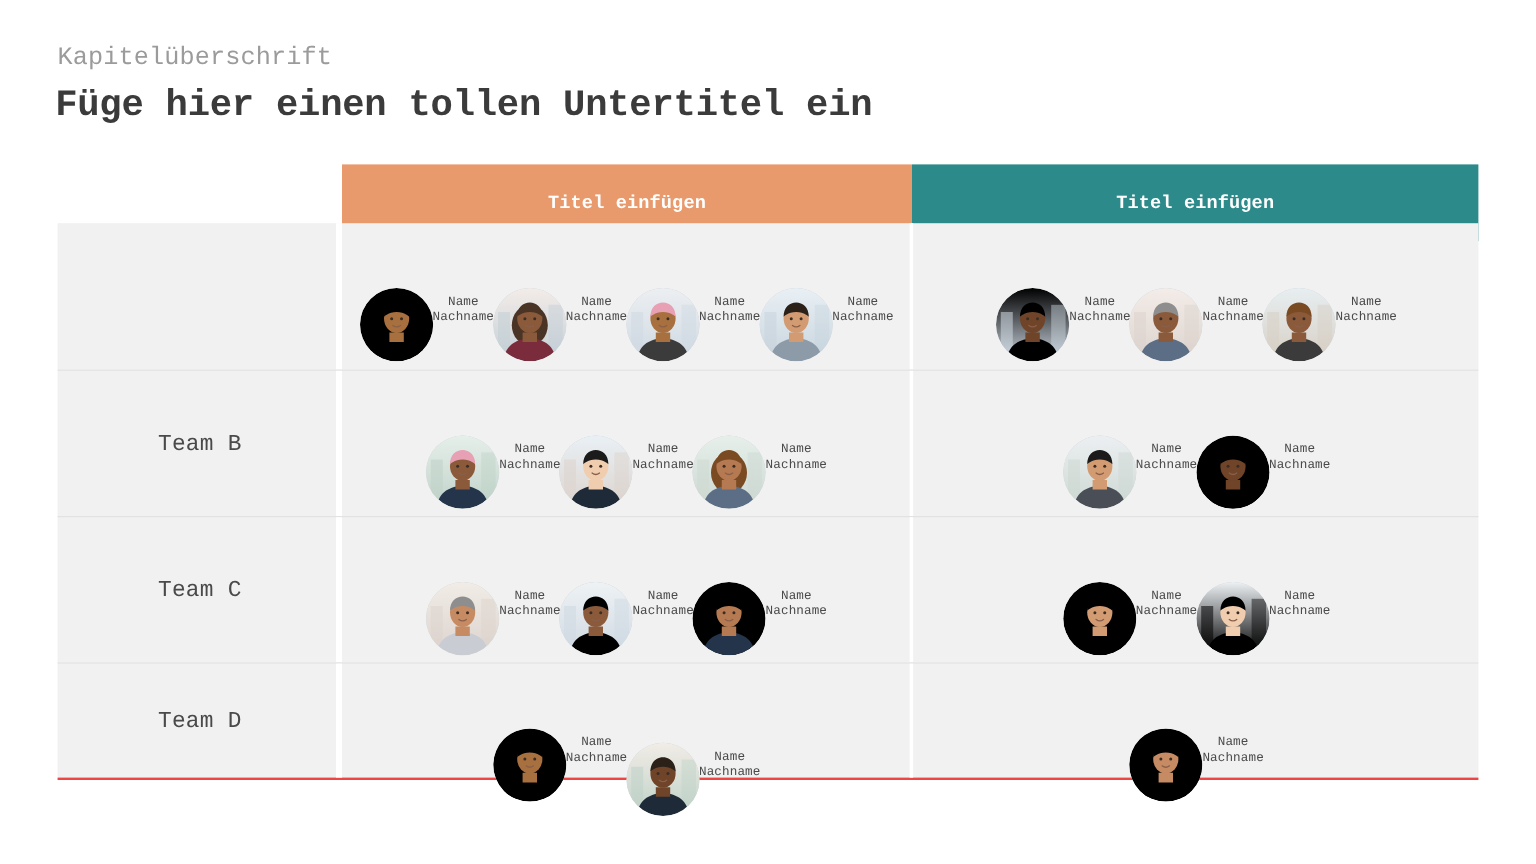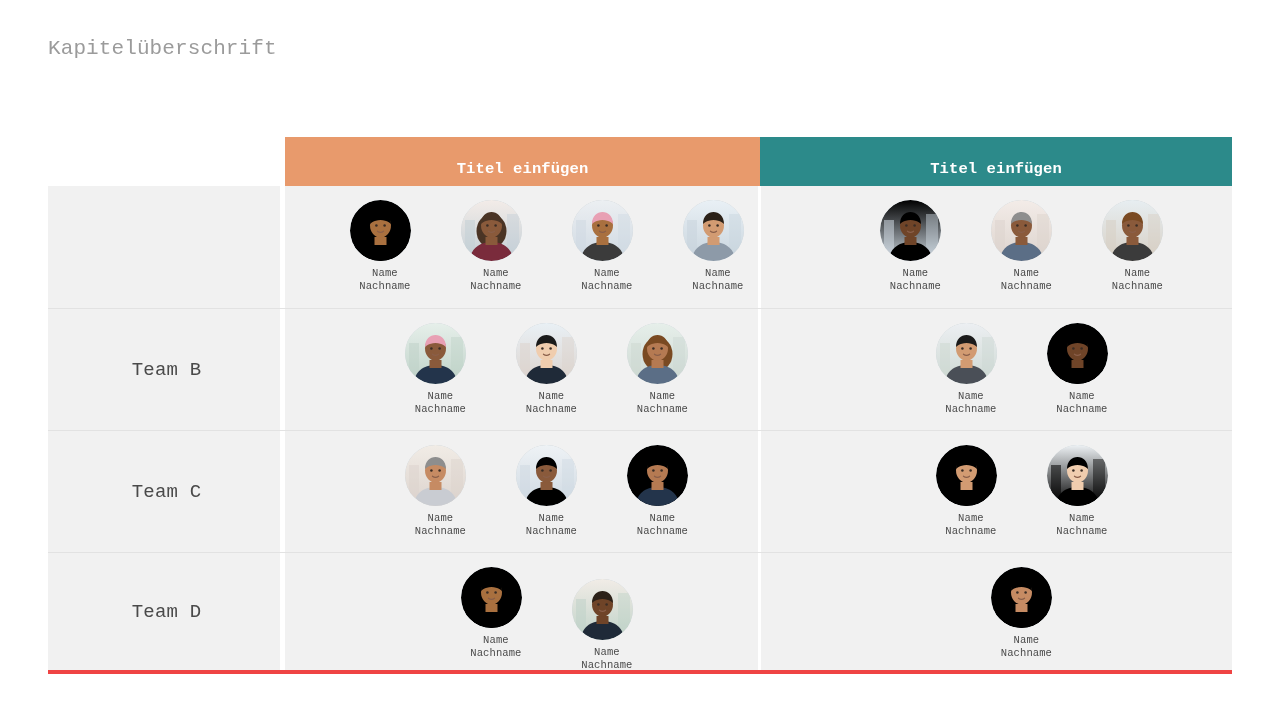--- a/index.html
+++ b/index.html
@@ -42,21 +42,21 @@
 
   
   .row {
     position: absolute; left: 0; width: 1184px;
     background: #F1F1F1;
     border-top: 1px solid #E2E2E2;
   }
   .row.r0 { top: 64px;  height: 122px; border-top: none; }
   .row.r1 { top: 186px; height: 122px; }
   .row.r2 { top: 308px; height: 122px; }
-  .row.r3 { top: 430px; height: 122px; border-bottom: 4px solid #ef4444; padding-left: 26px; }
+  .row.r3 { top: 430px; height: 98px; border-bottom: 2px solid #ef4444; padding-left: 26px; }
 
   
   .rowlabel {
     position: absolute; left: 0; top: 0; width: 237px; height: 100%;
     display: flex; align-items: center; justify-content: center;
     font-size: 19px; color: #4a4a4a; font-weight: 400; letter-spacing: .2px;
   }
   
   .vdiv { position: absolute; top: 0; left: 232px; width: 5px; height: 100%; background: #ffffff; }
   
@@ -66,22 +66,23 @@
   .cell {
     position: absolute; top: 0; height: 100%;
     display: flex; align-items: flex-start; justify-content: center;
     gap: 0;
   }
   .cell-a { left: 237px; width: 473px; }
   .cell-b { left: 713px; width: 471px; }
 
   .person {
     width: 111px;
-    display: flex; flex-direction: column; align-items: flex-end;
+    display: flex; align-items: flex-start;
     padding-top: 14px;
+    margin-top: 40px;
   }
   .person.drop { padding-top: 26px; }
 
   .avatar {
     width: 61px; height: 61px; border-radius: 50%;
     overflow: hidden; position: relative;
     background: #cfd6da;
     flex: none;
   }
   .avatar svg { display: block; width: 61px; height: 61px; }
@@ -91,20 +92,21 @@
     font-size: 10.5px; line-height: 13px; color: #4a4a4a; font-weight: 400;
     letter-spacing: .1px;
   }
 </style>
 </head>
 <body>
 
 <div class="slide">
 
   <div class="kicker">Kapitelüberschrift</div>
+  <div class="title">Füge hier einen tollen Untertitel ein</div>
 
   <div class="table">
 
     <div class="hdr-row">
       <div class="hdr hdr-spacer"></div>
       <div class="hdr hdr-a">Titel einfügen</div>
       <div class="hdr hdr-b">Titel einfügen</div>
     </div>
 
     <div id="rows-host">

